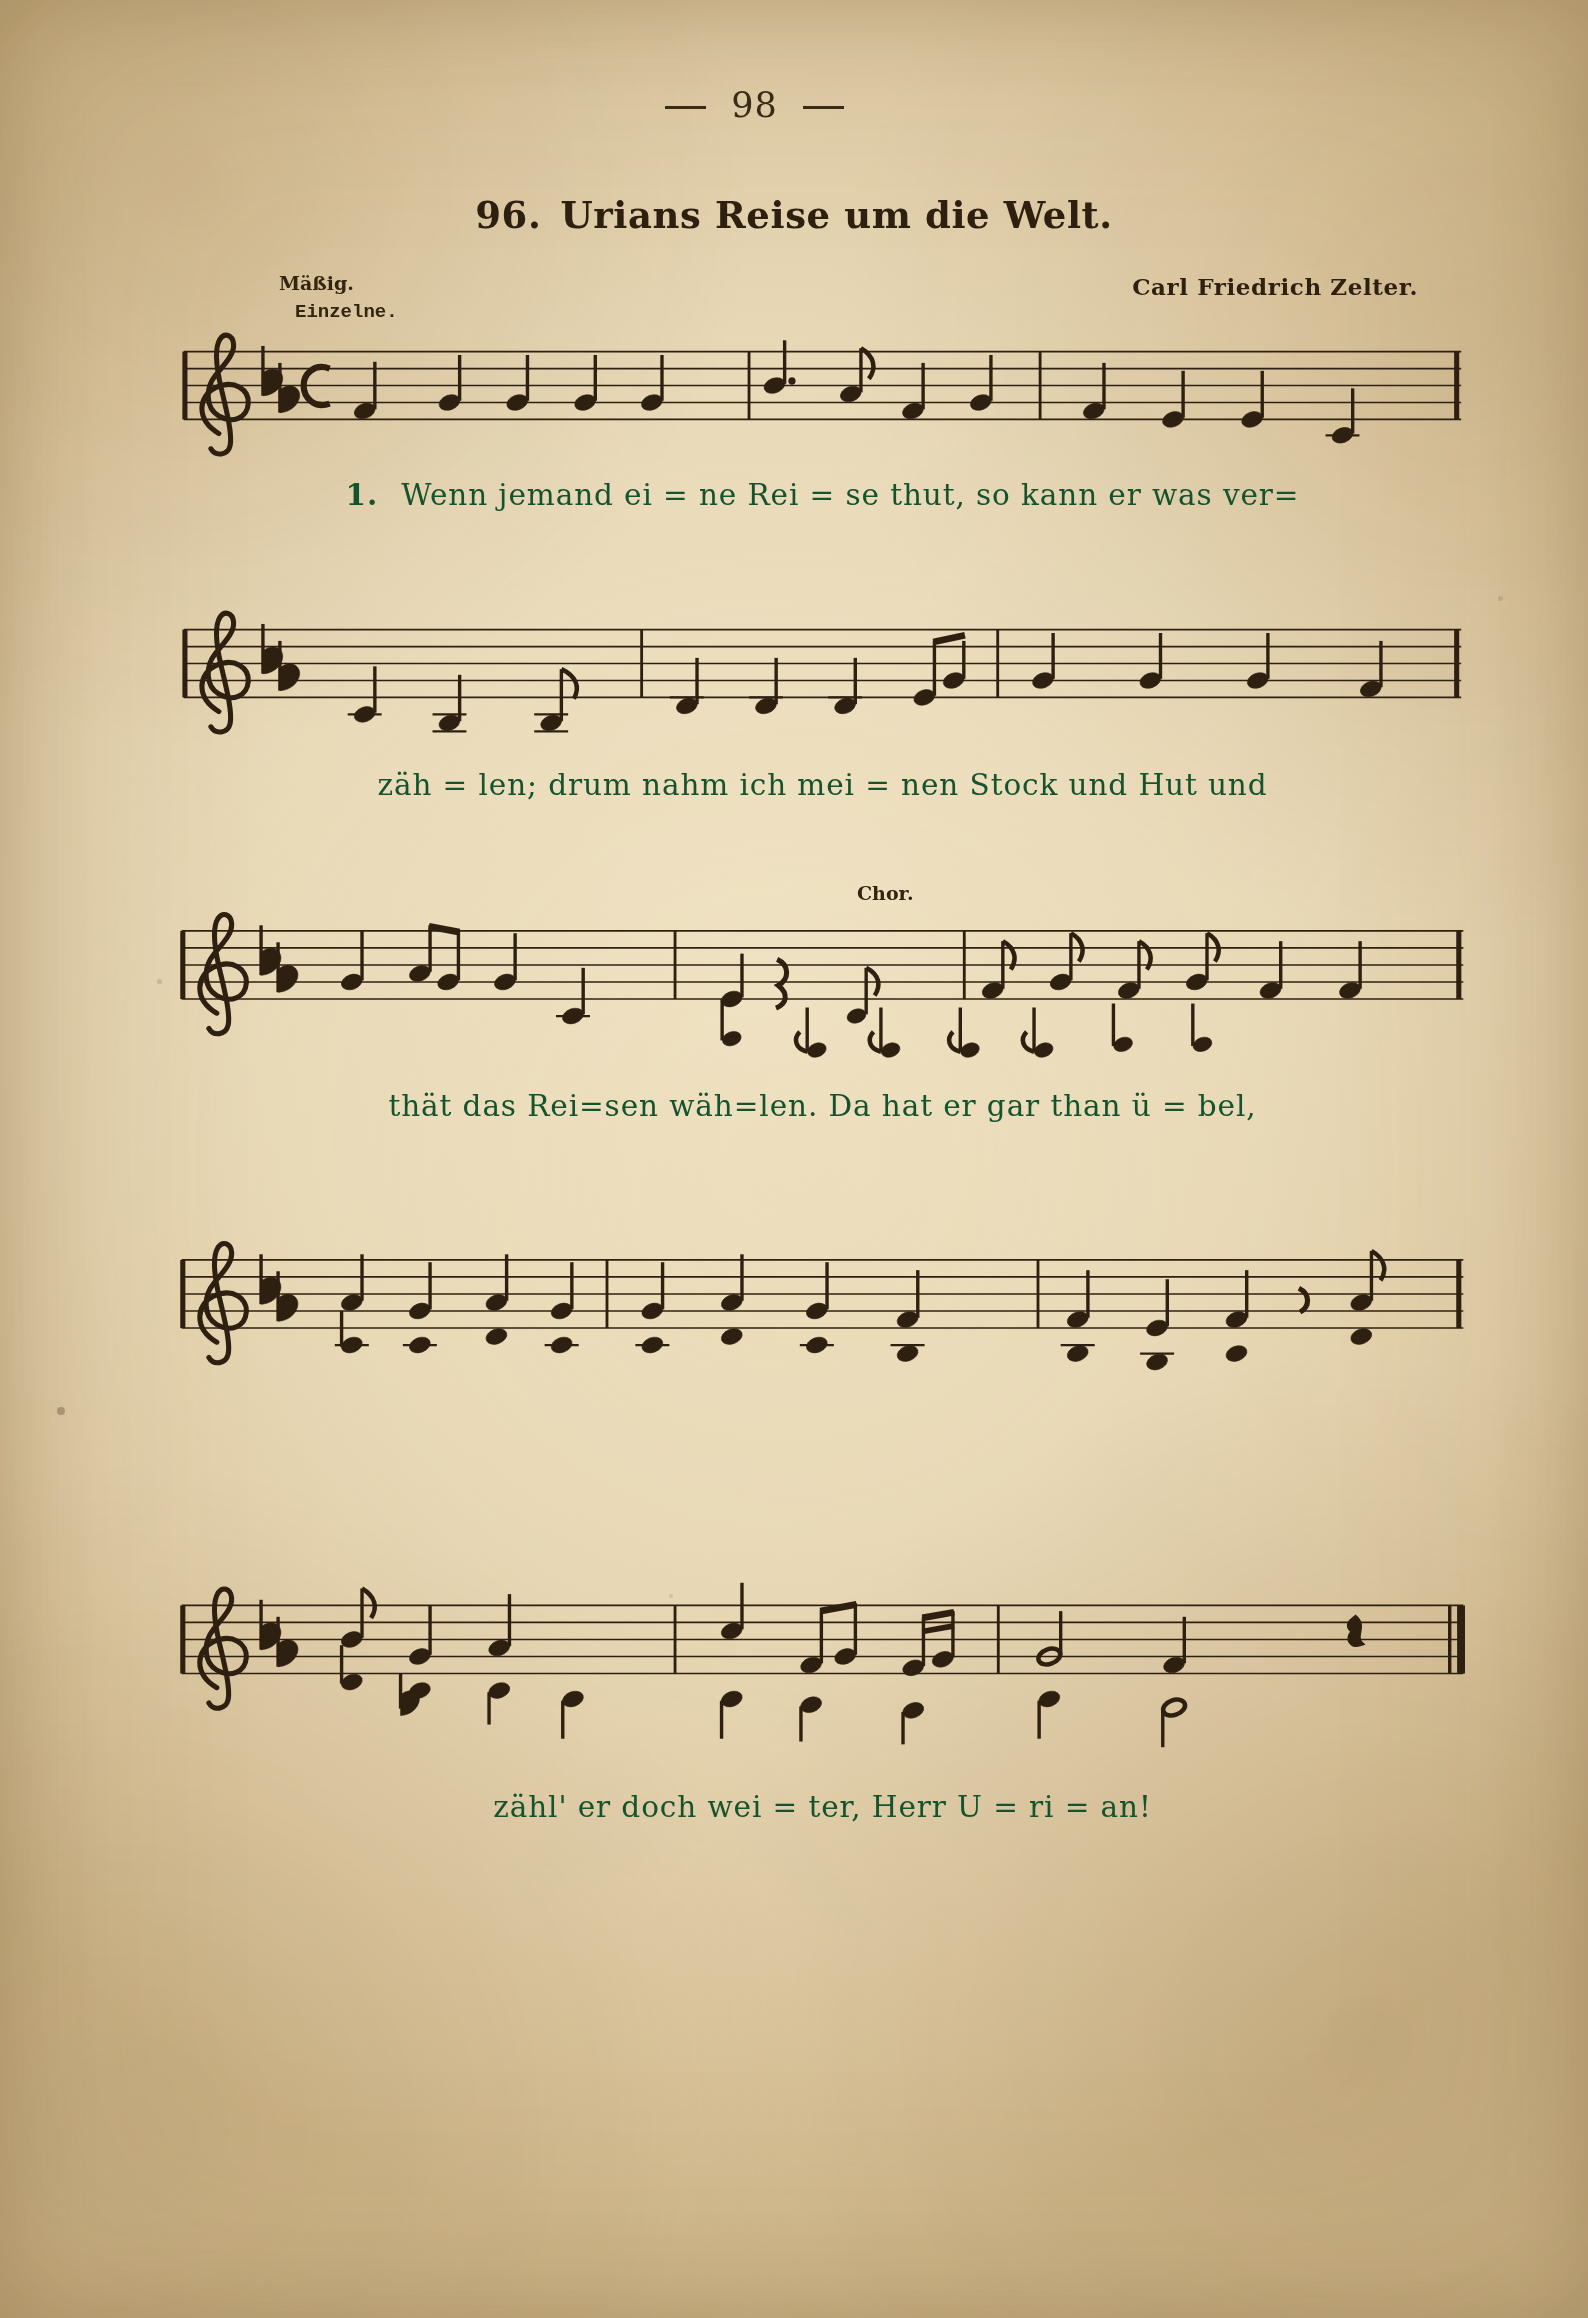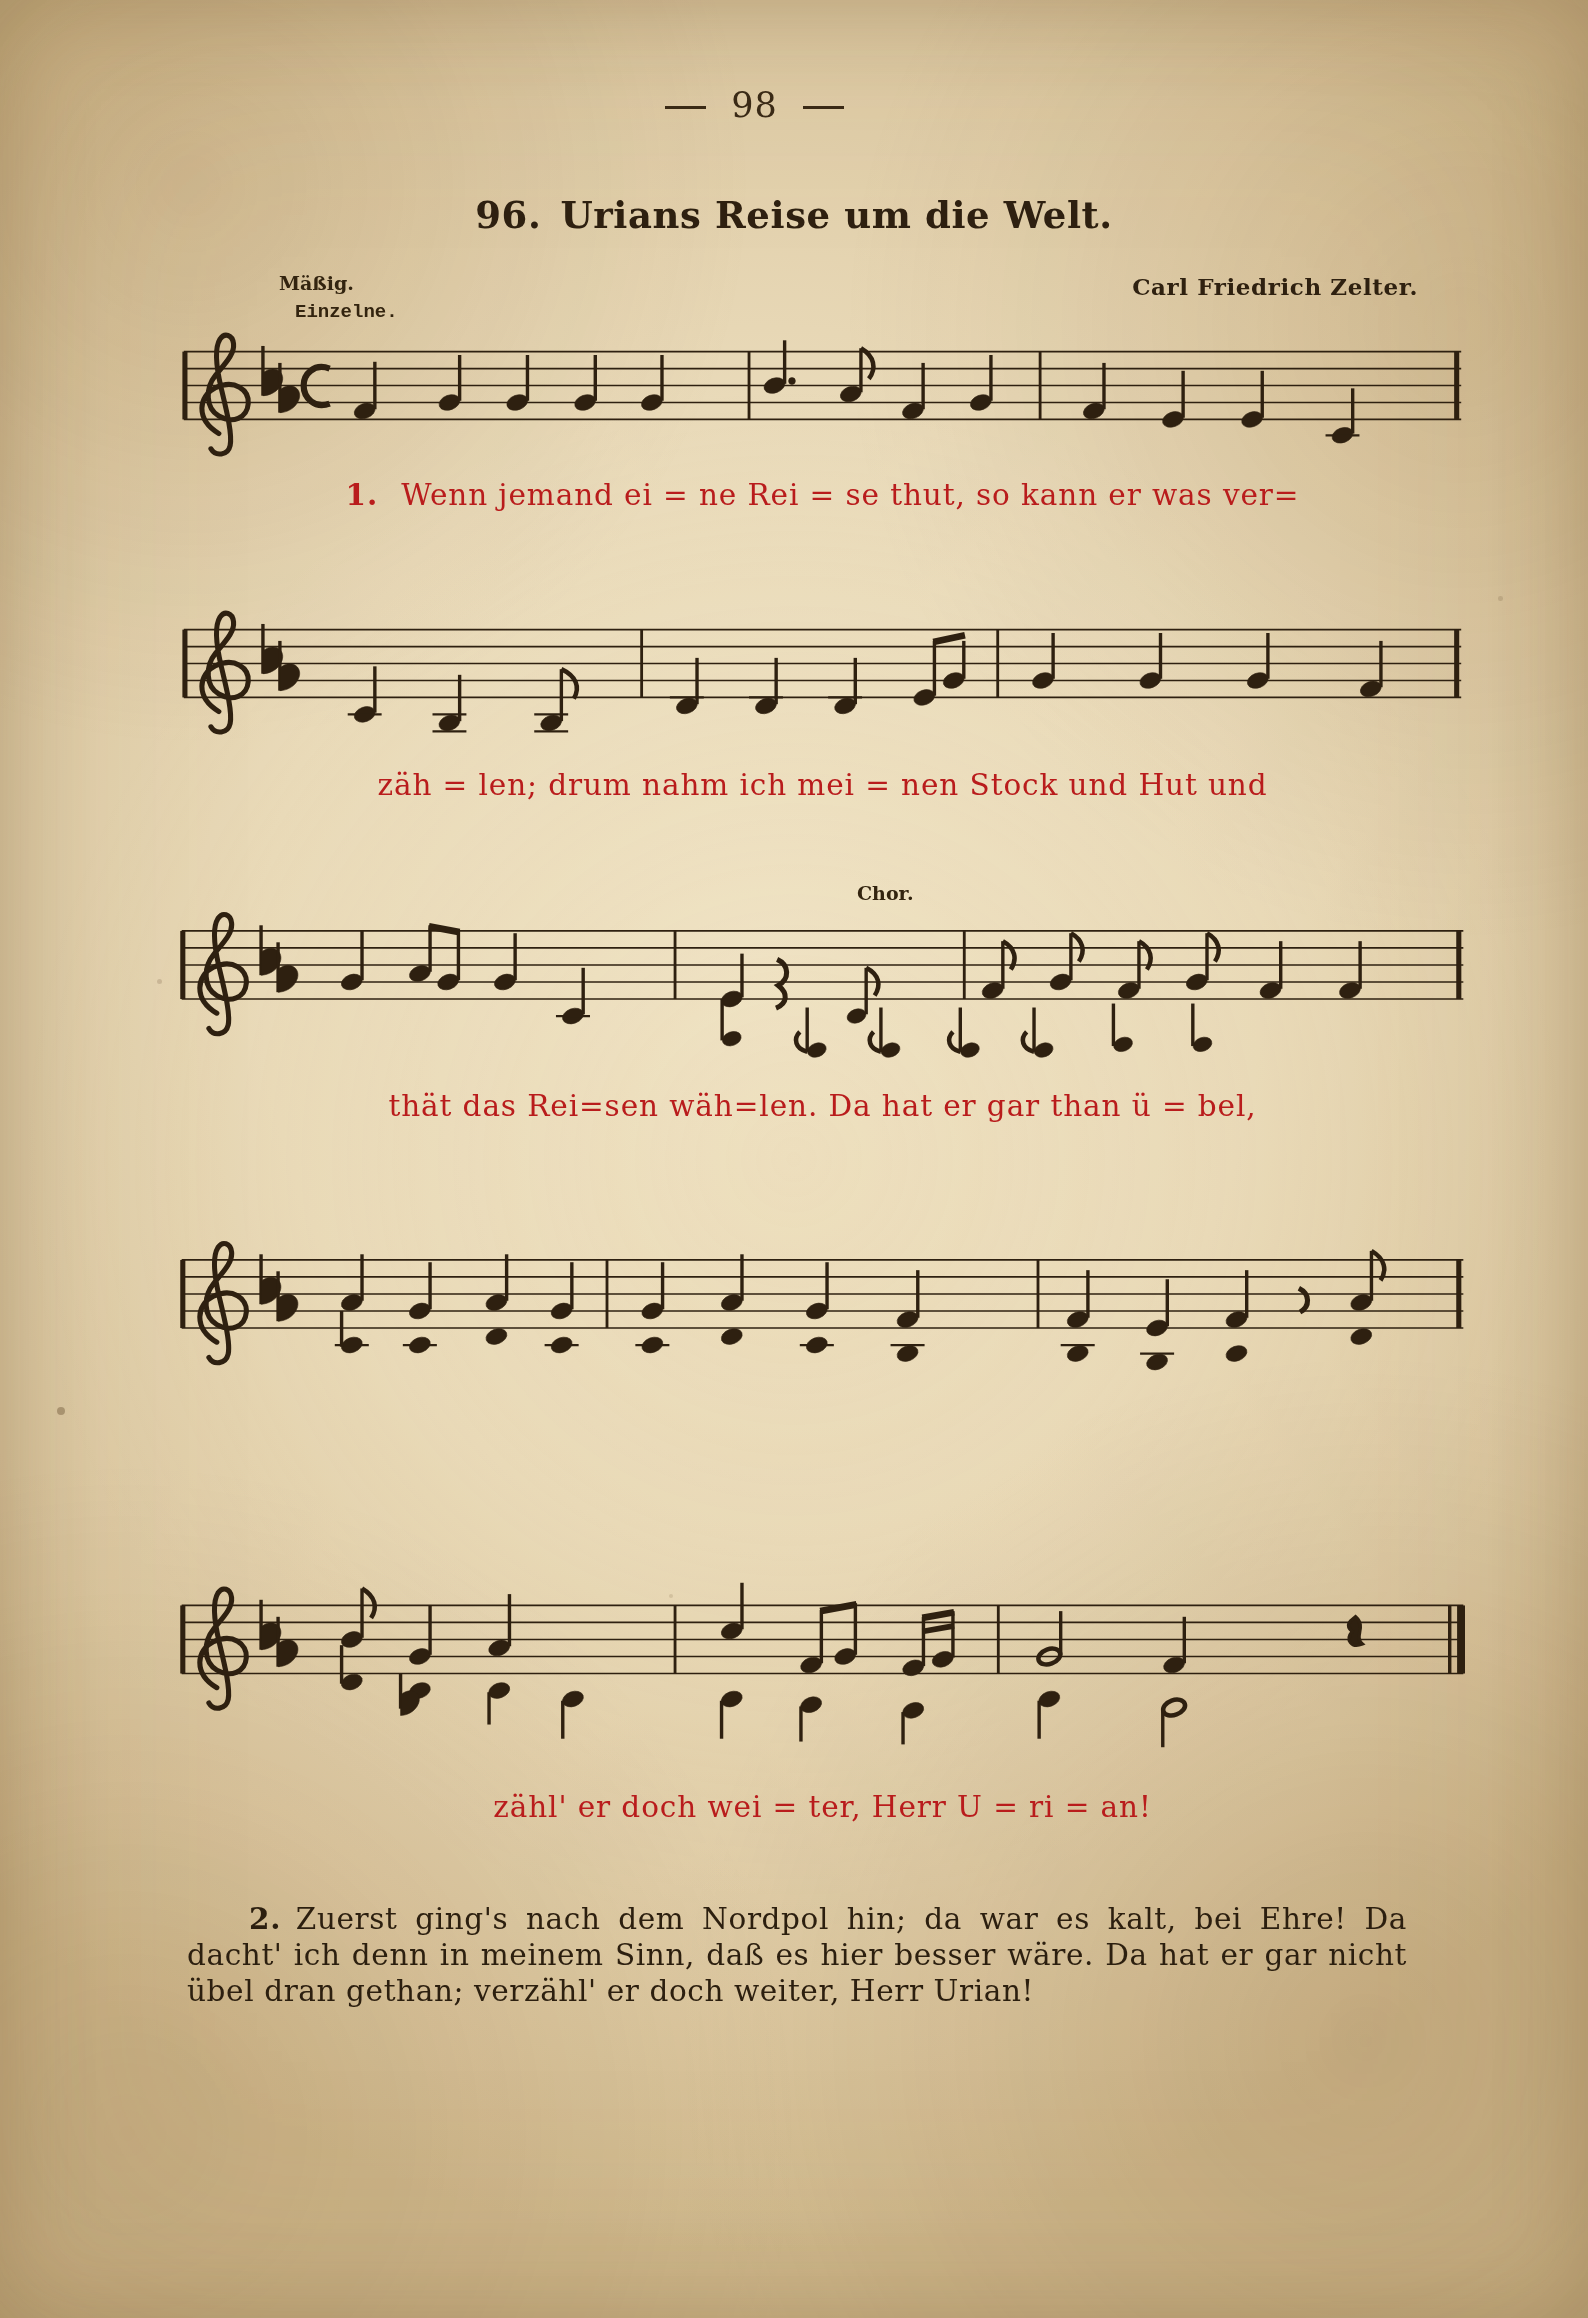--- a/index.html
+++ b/index.html
@@ -127,21 +127,21 @@
   .system svg { display: block; width: 1293px; }
 
   
   .lyric {
     position: absolute;
     left: 176px;
     width: 1293px;
     text-align: center;
     font-family: "DejaVu Serif", serif;
     font-size: 29.5px;
-    color: #b91c1c;
+    color: #14532d;
     letter-spacing: 0.9px;
     white-space: nowrap;
   }
   .lyric .verse-no { font-weight: bold; margin-right: 23px; }
 
   .chor-label {
     position: absolute;
     font-size: 19px;
     font-weight: bold;
     color: #33240f;
@@ -579,18 +579,15 @@
 
         <path d="M2080 70 C 2100 88 2076 104 2092 118 C 2072 126 2062 110 2074 96 C 2058 82 2076 74 2080 70 Z" stroke-width="6"></path>
       </g>
     </svg>
   </div>
 
   <div class="lyric" style="top:1790px;">
     <span>zähl'    er doch  wei = ter,  Herr   U = ri = an!</span>
   </div>
 
-  <div class="verse-block">
-    <span class="indent"></span><span class="verse-no">2.</span><span>Zuerst ging's nach dem Nordpol hin; da war es kalt, bei Ehre! Da dacht' ich denn in meinem Sinn, daß es hier besser wäre. Da hat er gar nicht übel dran gethan; verzähl' er doch weiter, Herr Urian!</span>
-  </div>
 
 </div>
 
 
 </body></html>

